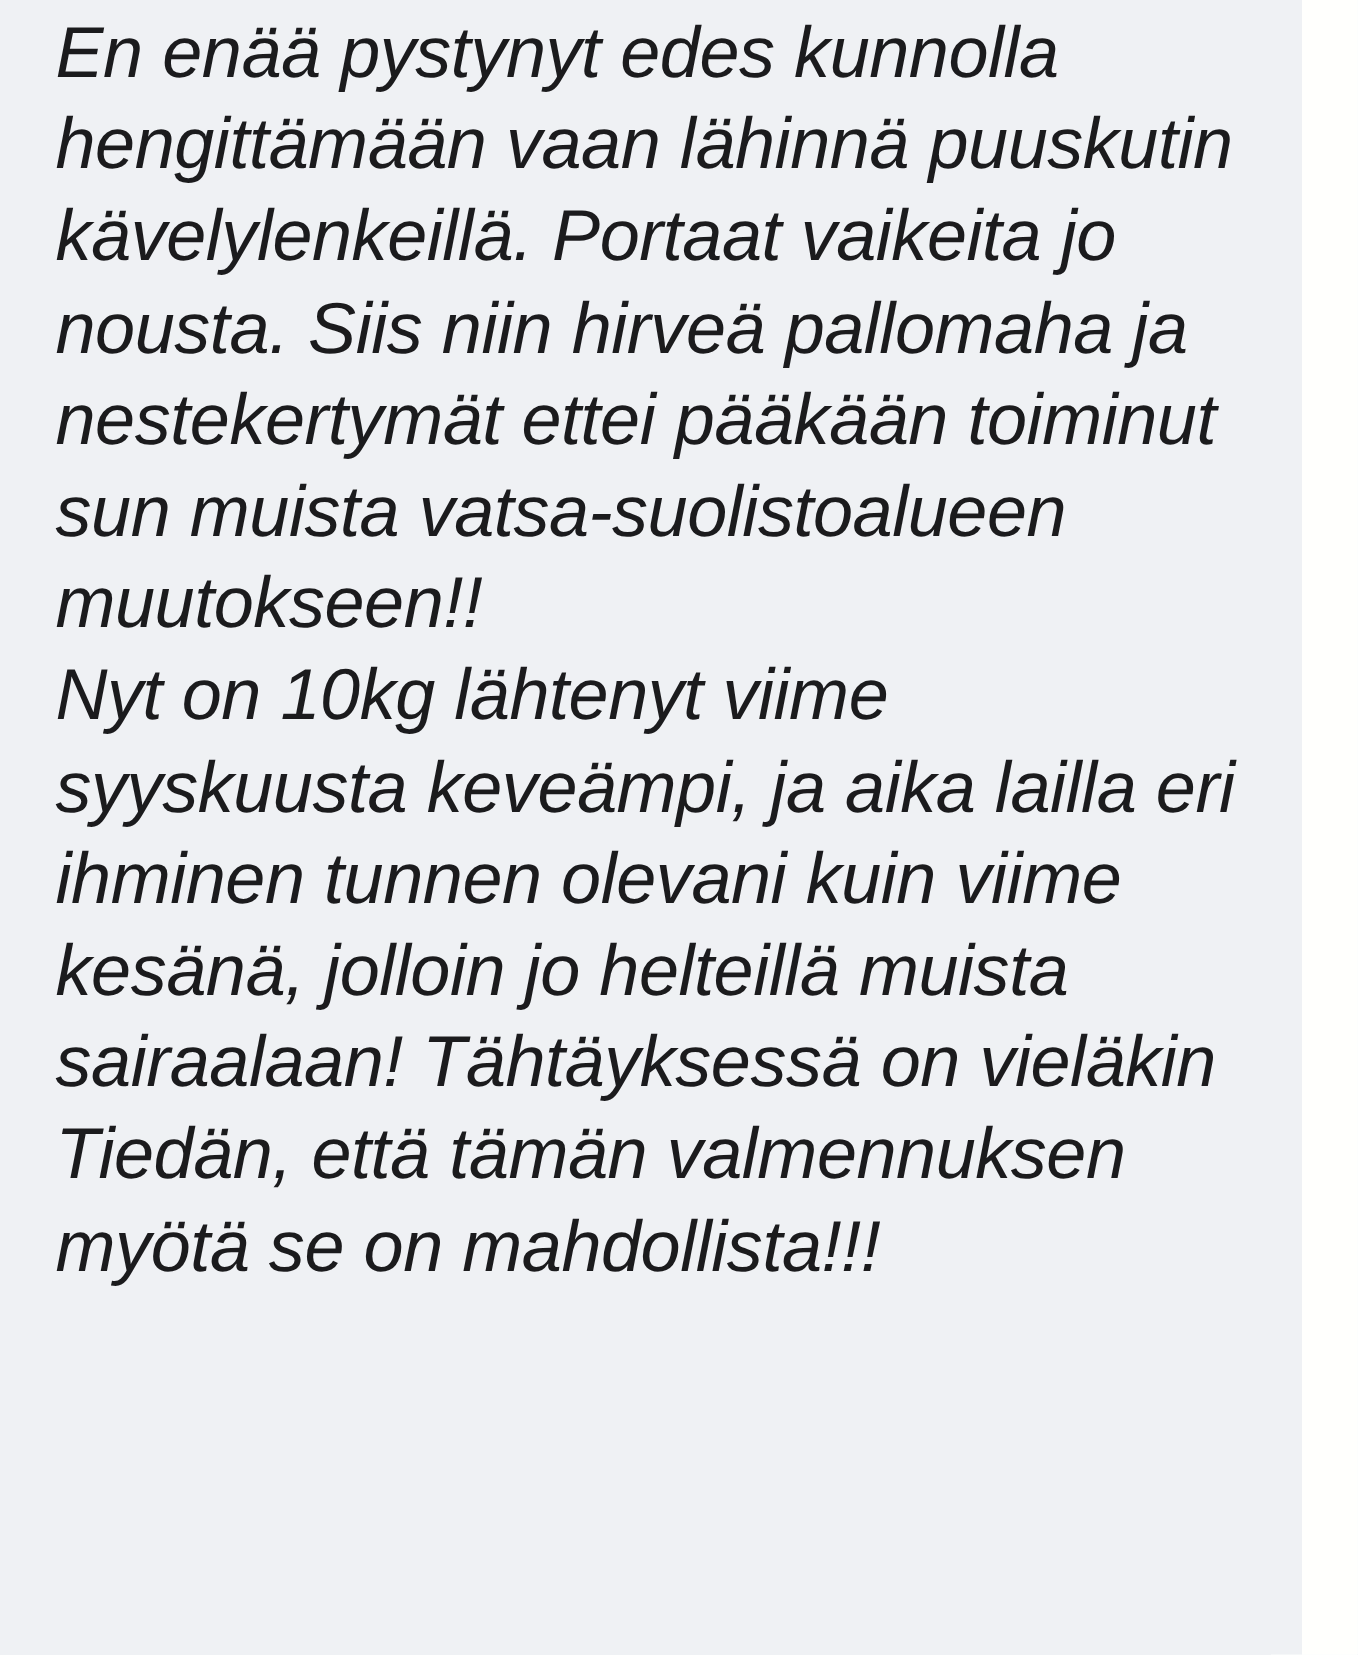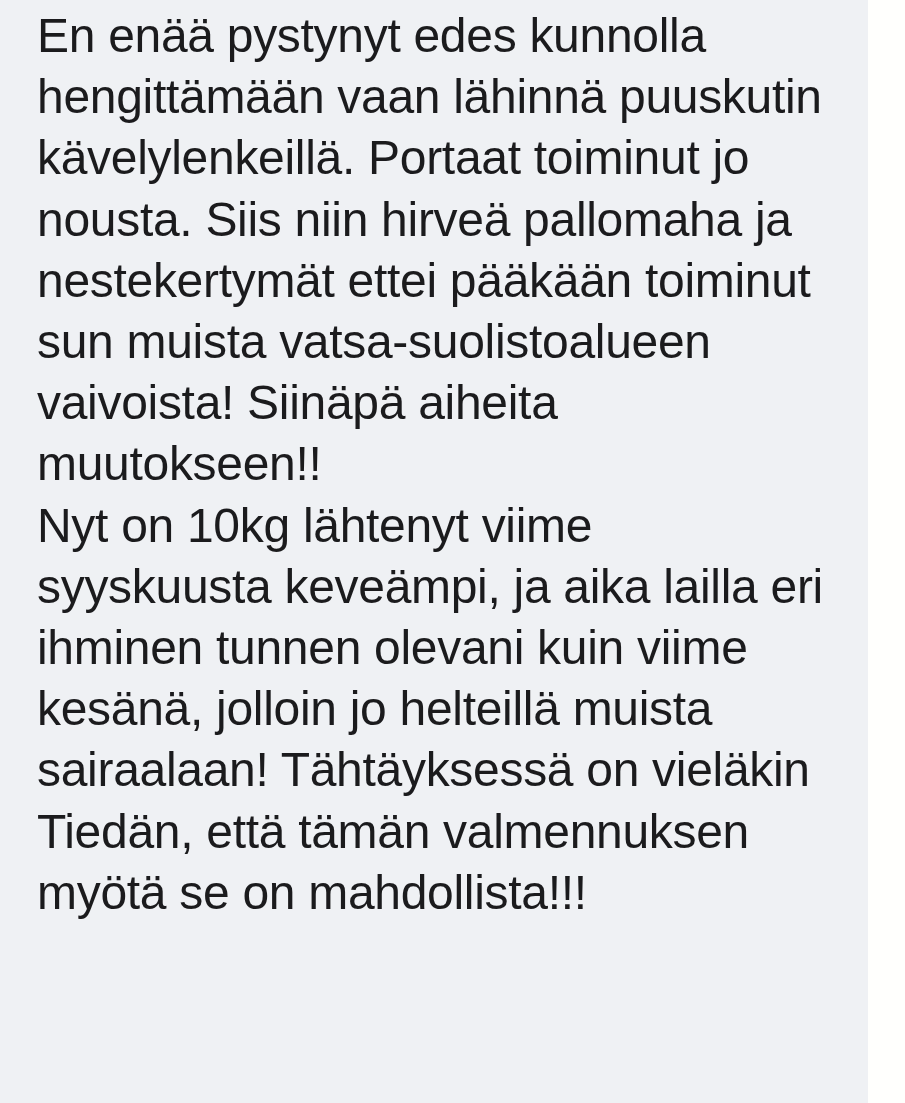--- a/index.html
+++ b/index.html
@@ -28,42 +28,42 @@
     background: #eff1f4;
     color: #1b1b1d;
     padding: 5px 0 0 37px;
     font-size: 48px;
     line-height: 61.2px;
     letter-spacing: -0.3px;
     font-stretch: condensed;
   }
   .text-line {
     white-space: pre;
+    font-style: italic;
   }
   .right-strip {
     position: absolute;
     top: 0;
     right: 0;
     width: 37px;
     height: 1103px;
     background: #fffffd;
   }
 </style>
 </head>
 <body>
 
 <div class="canvas">
   <div class="text-area">
     <div class="text-line">En enää pystynyt edes kunnolla</div>
     <div class="text-line">hengittämään vaan lähinnä puuskutin</div>
-    <div class="text-line">kävelylenkeillä. Portaat toiminut jo</div>
+    <div class="text-line">kävelylenkeillä. Portaat vaikeita jo</div>
     <div class="text-line">nousta. Siis niin hirveä pallomaha ja</div>
     <div class="text-line">nestekertymät ettei pääkään toiminut</div>
     <div class="text-line">sun muista vatsa-suolistoalueen</div>
-    <div class="text-line">vaivoista! Siinäpä aiheita</div>
     <div class="text-line">muutokseen!!</div>
     <div class="text-line">Nyt on 10kg lähtenyt viime</div>
     <div class="text-line">syyskuusta keveämpi, ja aika lailla eri</div>
     <div class="text-line">ihminen tunnen olevani kuin viime</div>
     <div class="text-line">kesänä, jolloin jo helteillä muista</div>
     <div class="text-line">sairaalaan! Tähtäyksessä on vieläkin</div>
     <div class="text-line">Tiedän, että tämän valmennuksen</div>
     <div class="text-line">myötä se on mahdollista!!!</div>
   </div>
   <div class="right-strip"></div>

